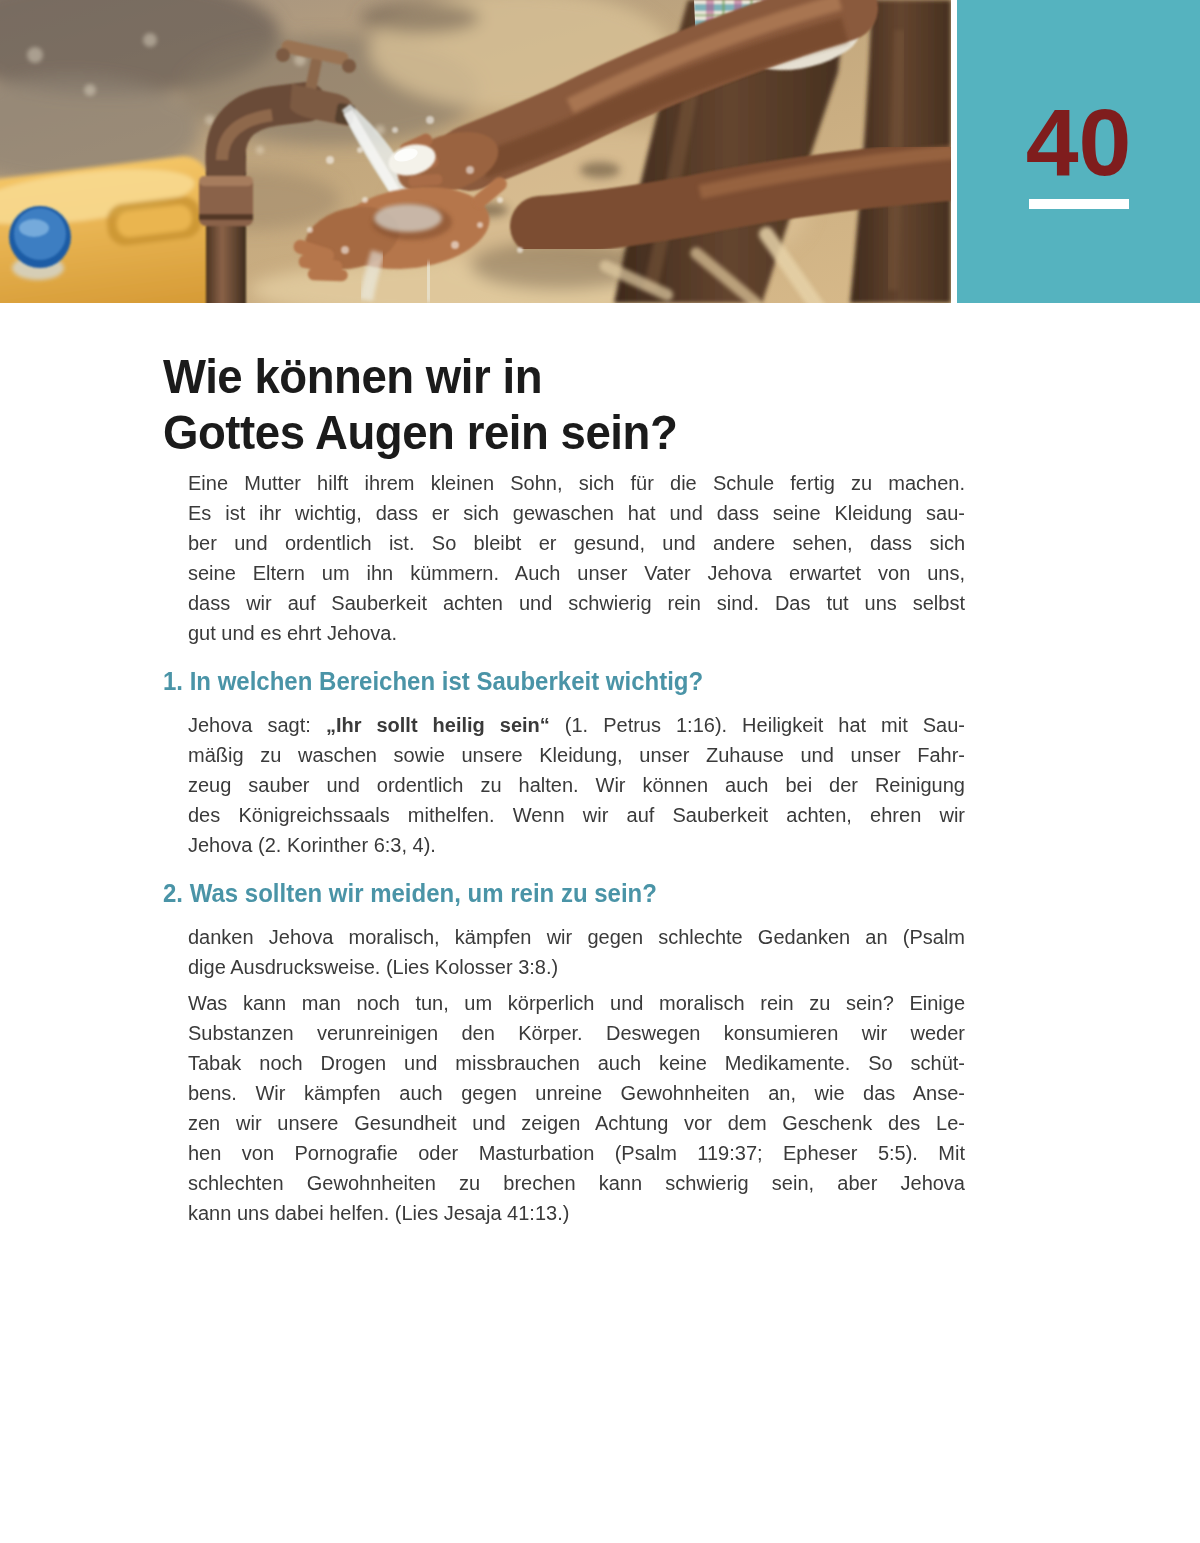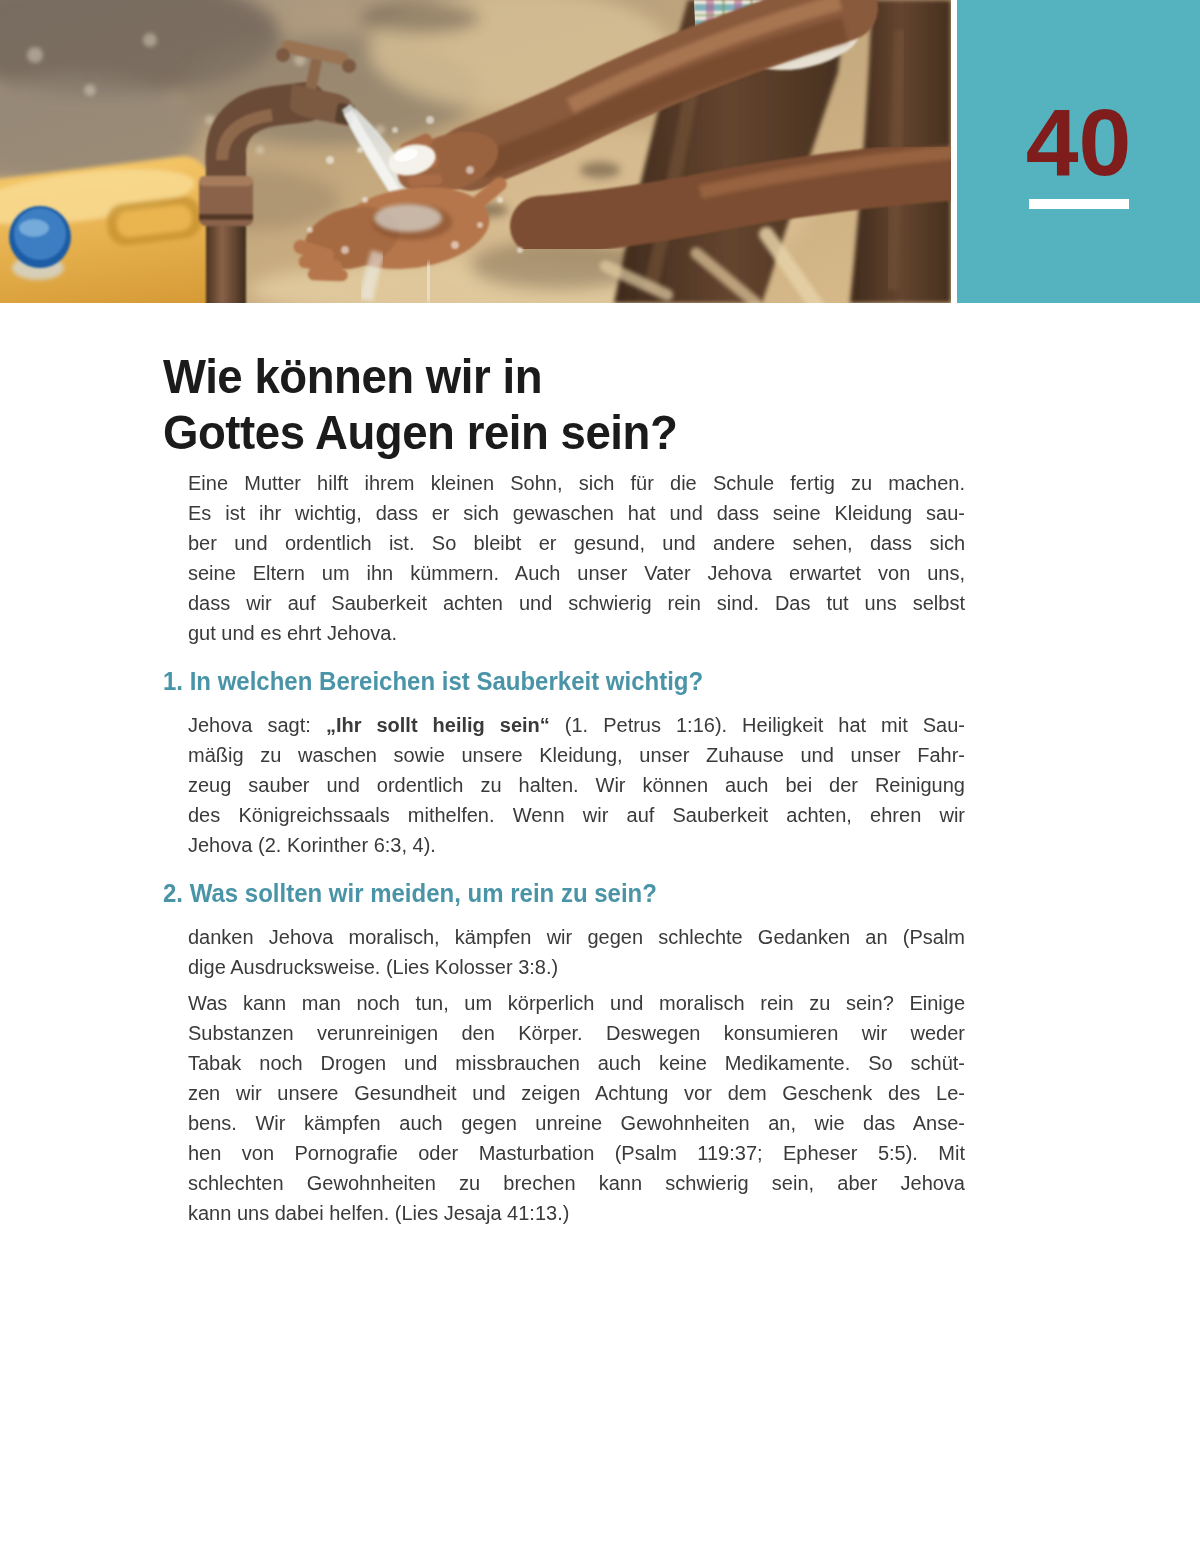--- a/index.html
+++ b/index.html
@@ -240,21 +240,21 @@
       </div>
       <div class="heading">2. Was sollten wir meiden, um rein zu sein?</div>
       <div class="para">
         <div class="line"><span>danken Jehova moralisch, kämpfen wir gegen schlechte Gedanken an (Psalm</span></div>
         <div class="line last"><span>dige Ausdrucksweise. (Lies Kolosser 3:8.)</span></div>
       </div>
       <div class="para">
         <div class="line"><span>Was kann man noch tun, um körperlich und moralisch rein zu sein? Einige</span></div>
         <div class="line"><span>Substanzen verunreinigen den Körper. Deswegen konsumieren wir weder</span></div>
         <div class="line"><span>Tabak noch Drogen und missbrauchen auch keine Medikamente. So schüt-</span></div>
+        <div class="line"><span>bens. Wir kämpfen auch gegen unreine Gewohnheiten an, wie das Anse-</span></div>
         <div class="line"><span>zen wir unsere Gesundheit und zeigen Achtung vor dem Geschenk des Le-</span></div>
-        <div class="line"><span>bens. Wir kämpfen auch gegen unreine Gewohnheiten an, wie das Anse-</span></div>
         <div class="line"><span>hen von Pornografie oder Masturbation (Psalm 119:37; Epheser 5:5). Mit</span></div>
         <div class="line"><span>schlechten Gewohnheiten zu brechen kann schwierig sein, aber Jehova</span></div>
         <div class="line last"><span>kann uns dabei helfen. (Lies Jesaja 41:13.)</span></div>
       </div>
     </div>
 
 </div>
 
 </body></html>

